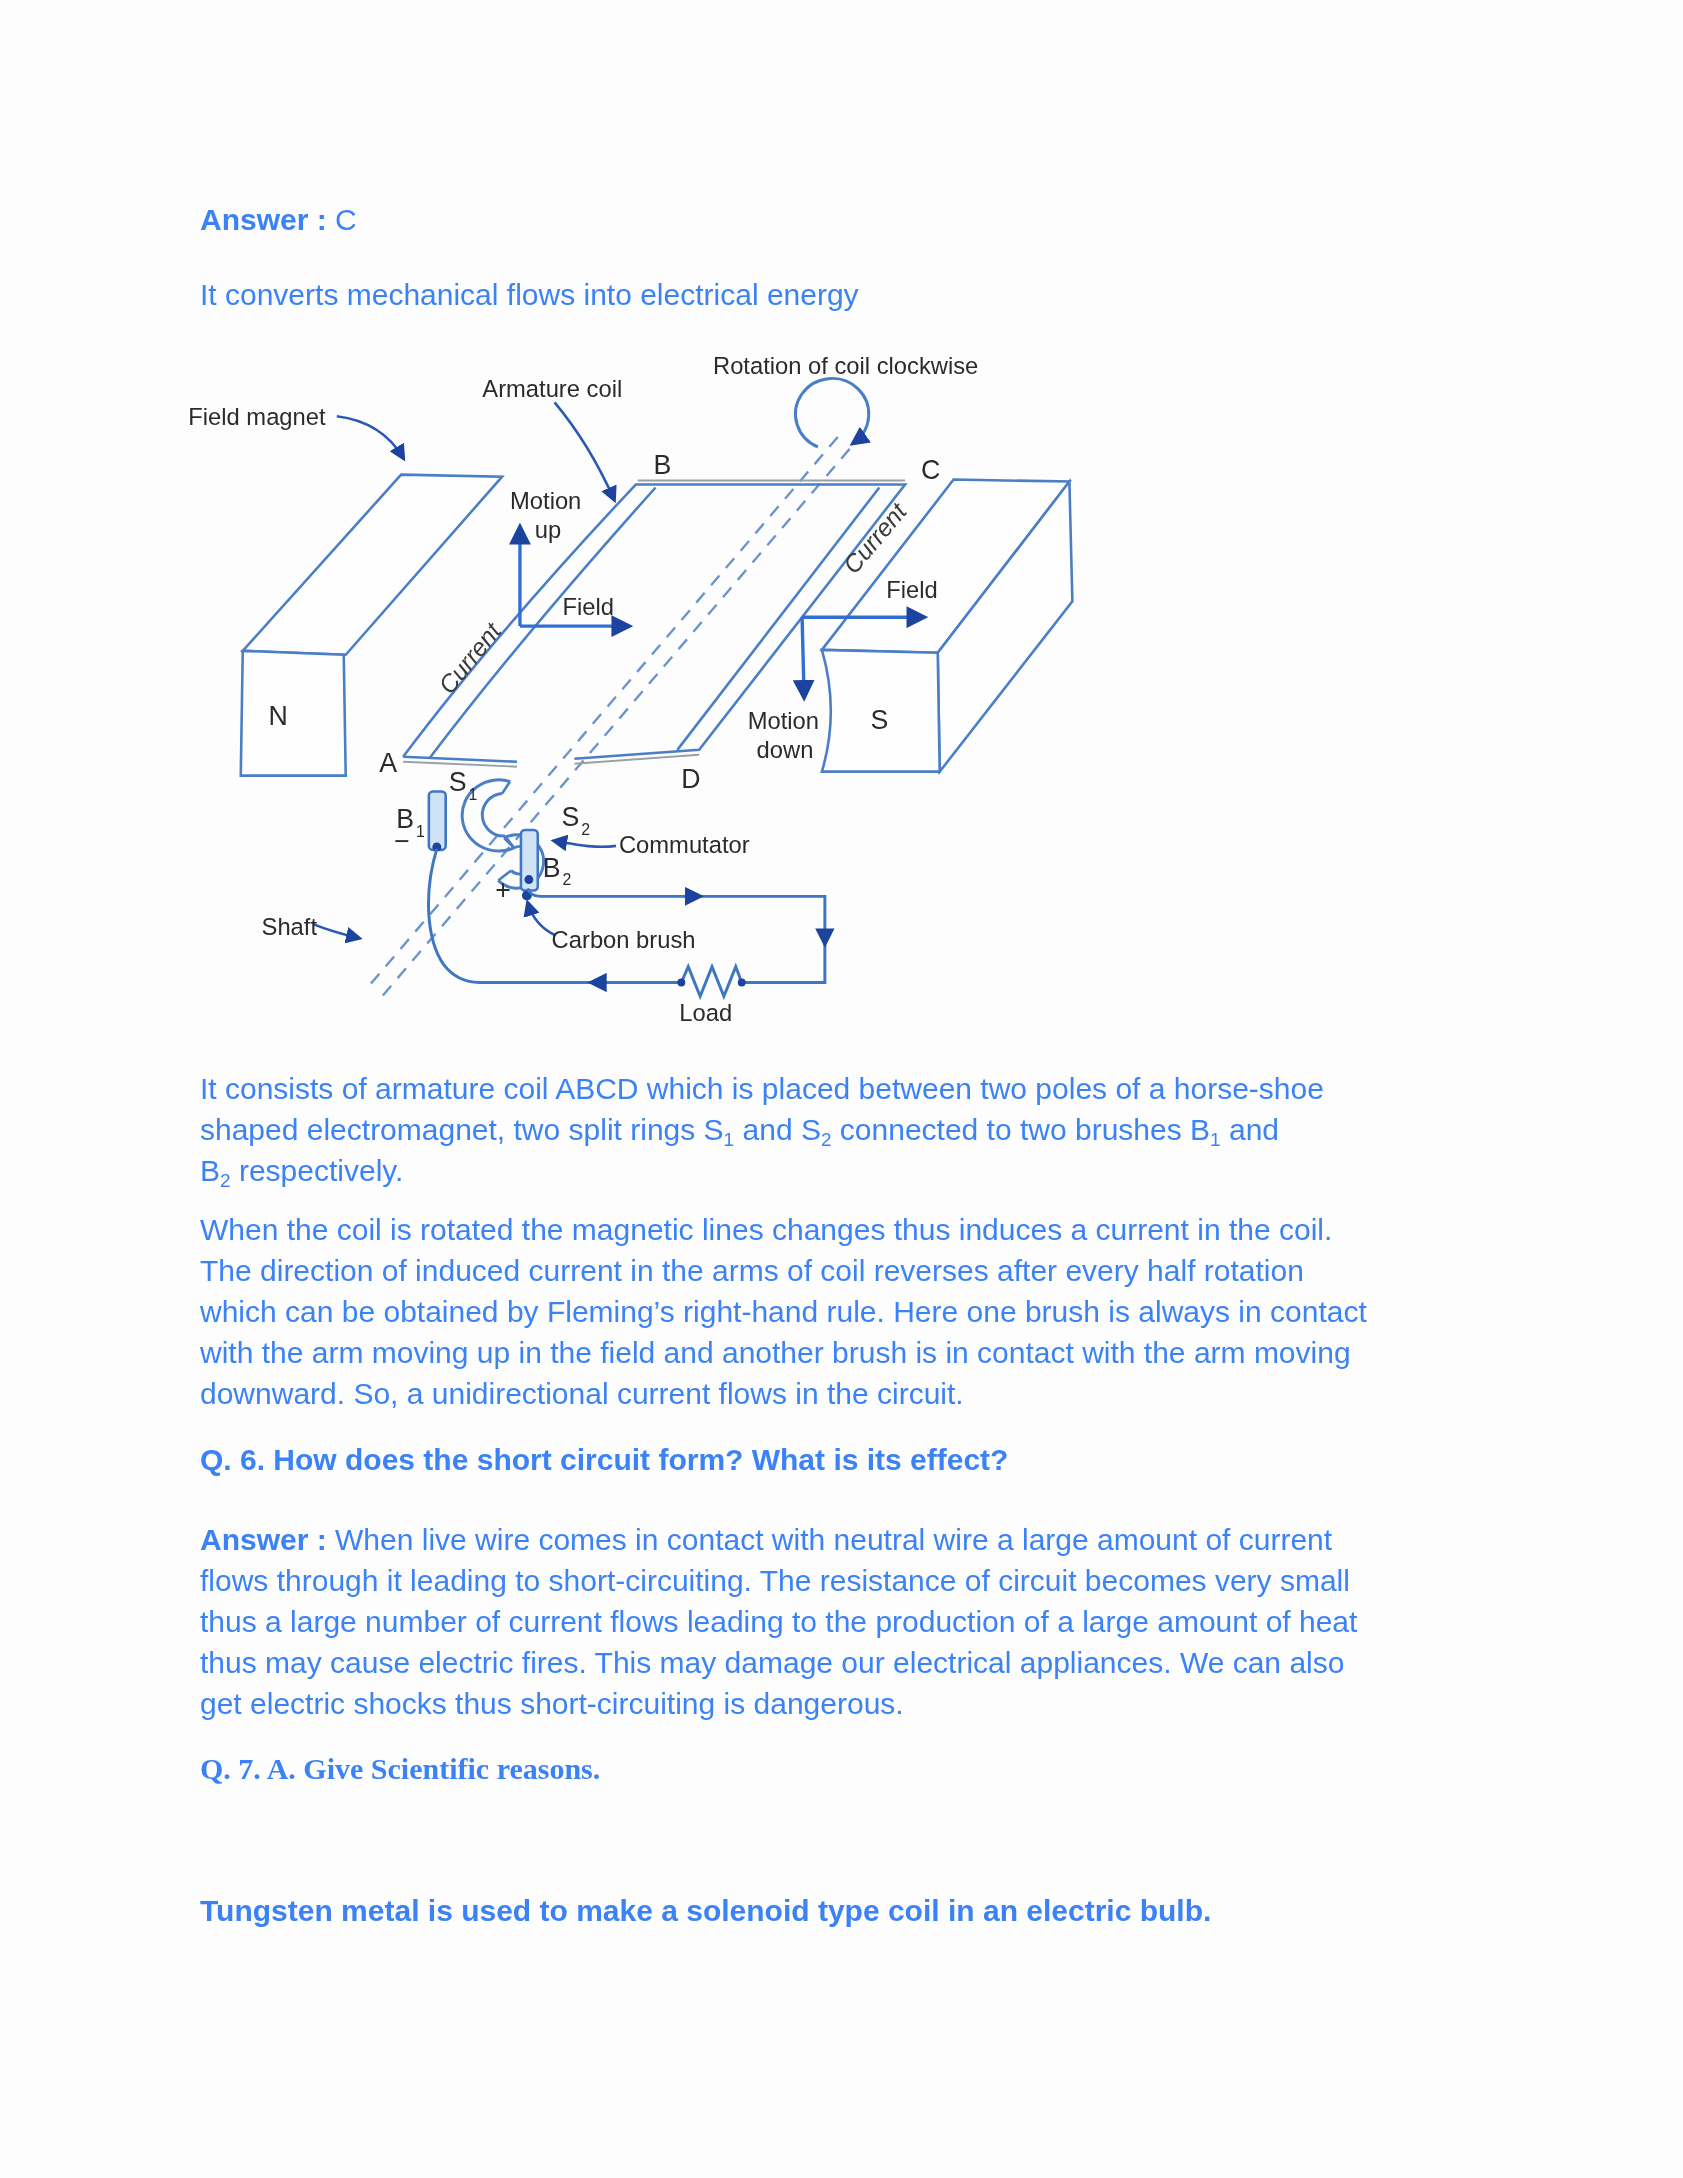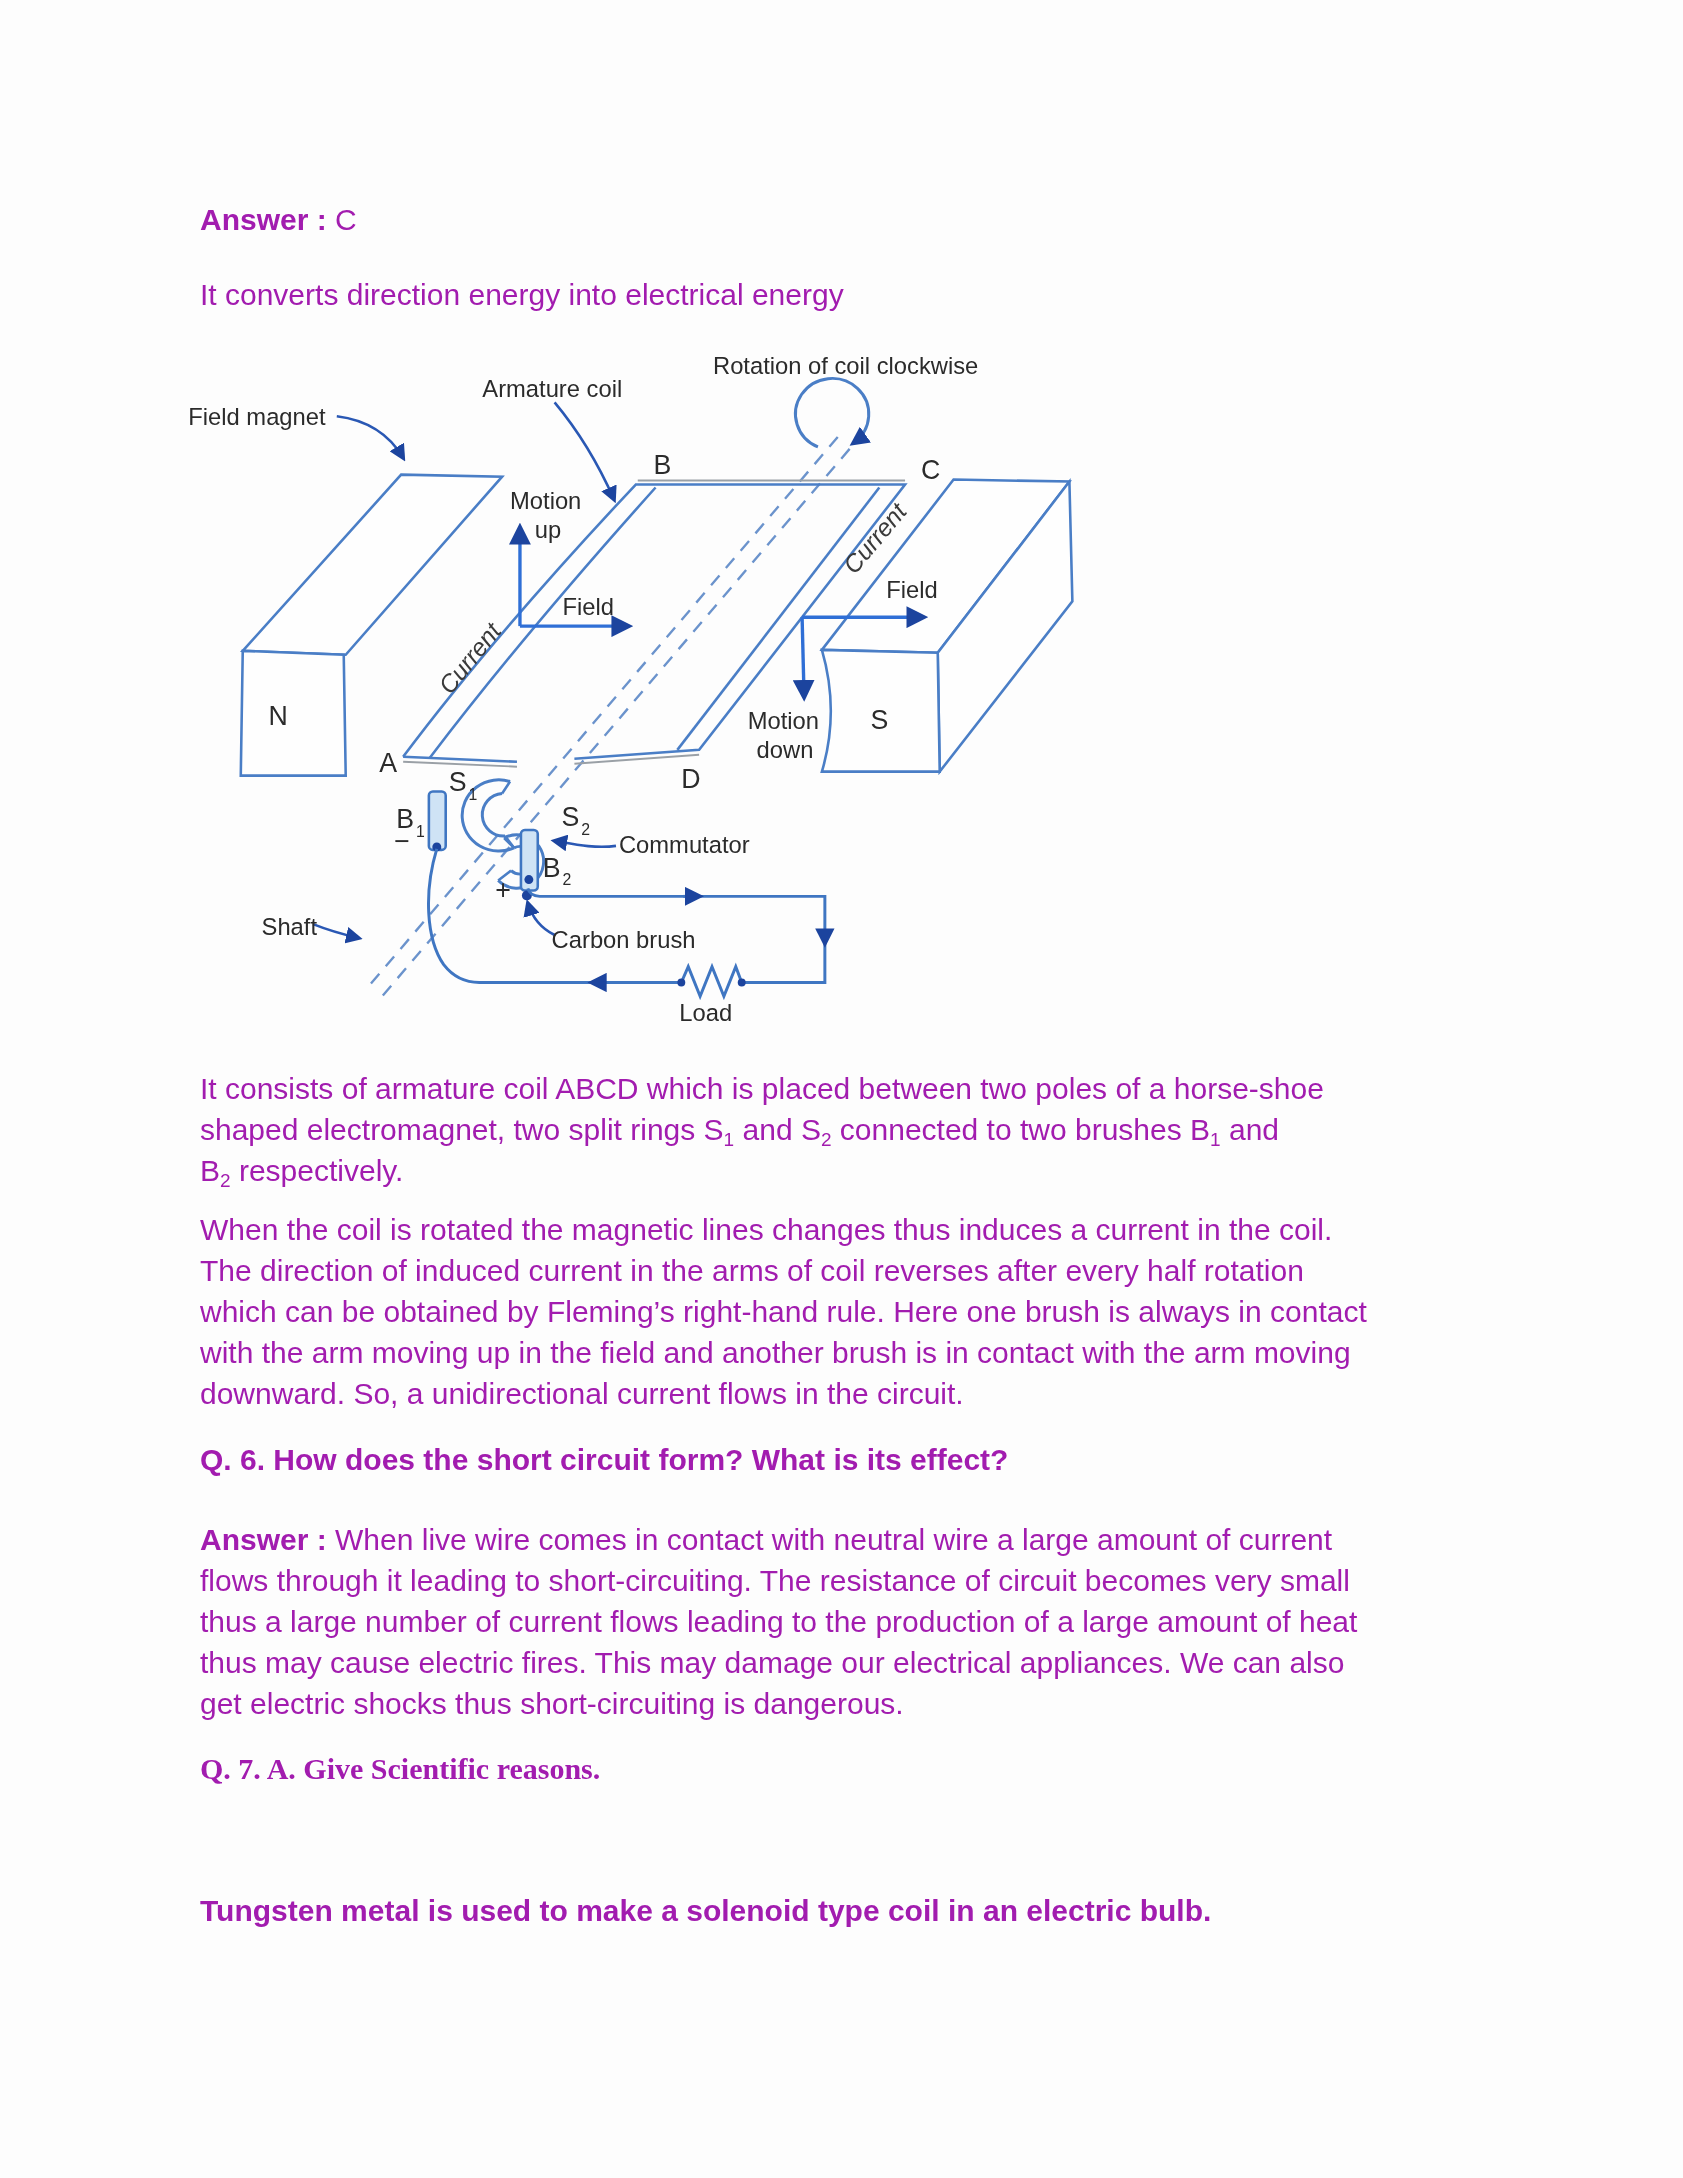--- a/index.html
+++ b/index.html
@@ -3,21 +3,21 @@
 <meta charset="utf-8">
 <style>
   html,body{margin:0;padding:0;}
   body{
     width:1683px;height:2178px;position:relative;
     background:#fdfdfd;
     font-family:"Liberation Sans","DejaVu Sans",sans-serif;
     color:#1f1f1f;overflow:hidden;
   }
   #page{position:absolute;inset:0;}
-  .tblock{position:absolute;left:200px;font-size:30px;line-height:41px;white-space:pre;color:#a21caf;}
+  .tblock{position:absolute;left:200px;font-size:30px;line-height:41px;white-space:pre;color:#3b82f6;}
   .tline{height:41px;}
   .b{font-weight:bold;}
   .sub{font-size:19px;position:relative;top:6px;}
   #diagram{position:absolute;left:119px;top:332px;width:990px;height:708px;}
   #diagram text{font-family:"Liberation Sans","DejaVu Sans",sans-serif;fill:#2b2b2b;font-size:24px;}
   #diagram text.big{font-size:27px;}
   #diagram text.subd{font-size:16px;}
   #diagram text.cur{font-size:25px;font-style:italic;fill:#3a3a3a;}
   .ln{stroke:#4a7ec6;stroke-width:2.6;fill:none;}
   .lnw{stroke:#4a7ec6;stroke-width:3;fill:none;}
@@ -30,21 +30,21 @@
   .brush{fill:#cfe3f5;stroke:#3f76c2;stroke-width:2.6;}
   .dot{fill:#1c449e;}
 </style>
 </head>
 <body>
 
 <div id="page">
 
   <div id="textblocks">
       <div class="tblock" style="top: 199px;"><div class="tline"><span class="b">Answer : </span><span>C</span></div></div>
-      <div class="tblock" style="top: 274px;"><div class="tline"><span>It converts direction energy into electrical energy</span></div></div>
+      <div class="tblock" style="top: 274px;"><div class="tline"><span>It converts mechanical flows into electrical energy</span></div></div>
       <div class="tblock" style="top: 1068px;"><div class="tline"><span>It consists of armature coil ABCD which is placed between two poles of a horse-shoe</span></div><div class="tline"><span>shaped electromagnet, two split rings S</span><span class="sub">1</span><span> and S</span><span class="sub">2</span><span> connected to two brushes B</span><span class="sub">1</span><span> and</span></div><div class="tline"><span>B</span><span class="sub">2</span><span> respectively.</span></div></div>
       <div class="tblock" style="top: 1209px;"><div class="tline"><span>When the coil is rotated the magnetic lines changes thus induces a current in the coil.</span></div><div class="tline"><span>The direction of induced current in the arms of coil reverses after every half rotation</span></div><div class="tline"><span>which can be obtained by Fleming’s right-hand rule. Here one brush is always in contact</span></div><div class="tline"><span>with the arm moving up in the field and another brush is in contact with the arm moving</span></div><div class="tline"><span>downward. So, a unidirectional current flows in the circuit.</span></div></div>
       <div class="tblock" style="top: 1439px;"><div class="tline"><span class="b">Q. 6. How does the short circuit form? What is its effect?</span></div></div>
       <div class="tblock" style="top: 1519px;"><div class="tline"><span class="b">Answer : </span><span>When live wire comes in contact with neutral wire a large amount of current</span></div><div class="tline"><span>flows through it leading to short-circuiting. The resistance of circuit becomes very small</span></div><div class="tline"><span>thus a large number of current flows leading to the production of a large amount of heat</span></div><div class="tline"><span>thus may cause electric fires. This may damage our electrical appliances. We can also</span></div><div class="tline"><span>get electric shocks thus short-circuiting is dangerous.</span></div></div>
       <div class="tblock" style="top: 1748px; font-family: Liberation Serif, serif;"><div class="tline"><span class="b">Q. 7. A. Give Scientific reasons.</span></div></div>
       <div class="tblock" style="top: 1890px;"><div class="tline"><span class="b">Tungsten metal is used to make a solenoid type coil in an electric bulb.</span></div></div>
     </div>
 
   <svg id="diagram" viewBox="120 335 1000 715" xmlns="http://www.w3.org/2000/svg">
     <defs>

